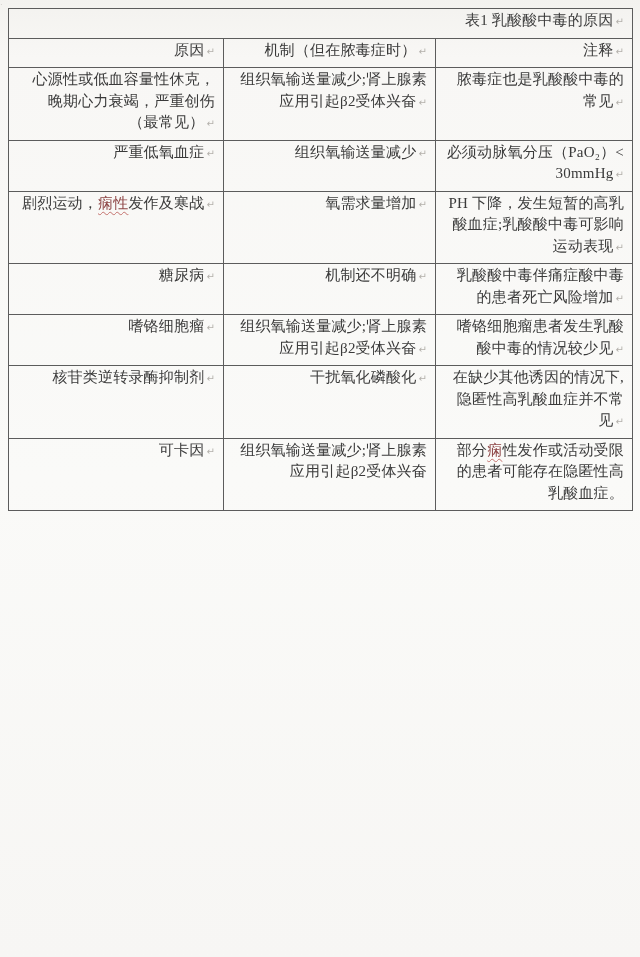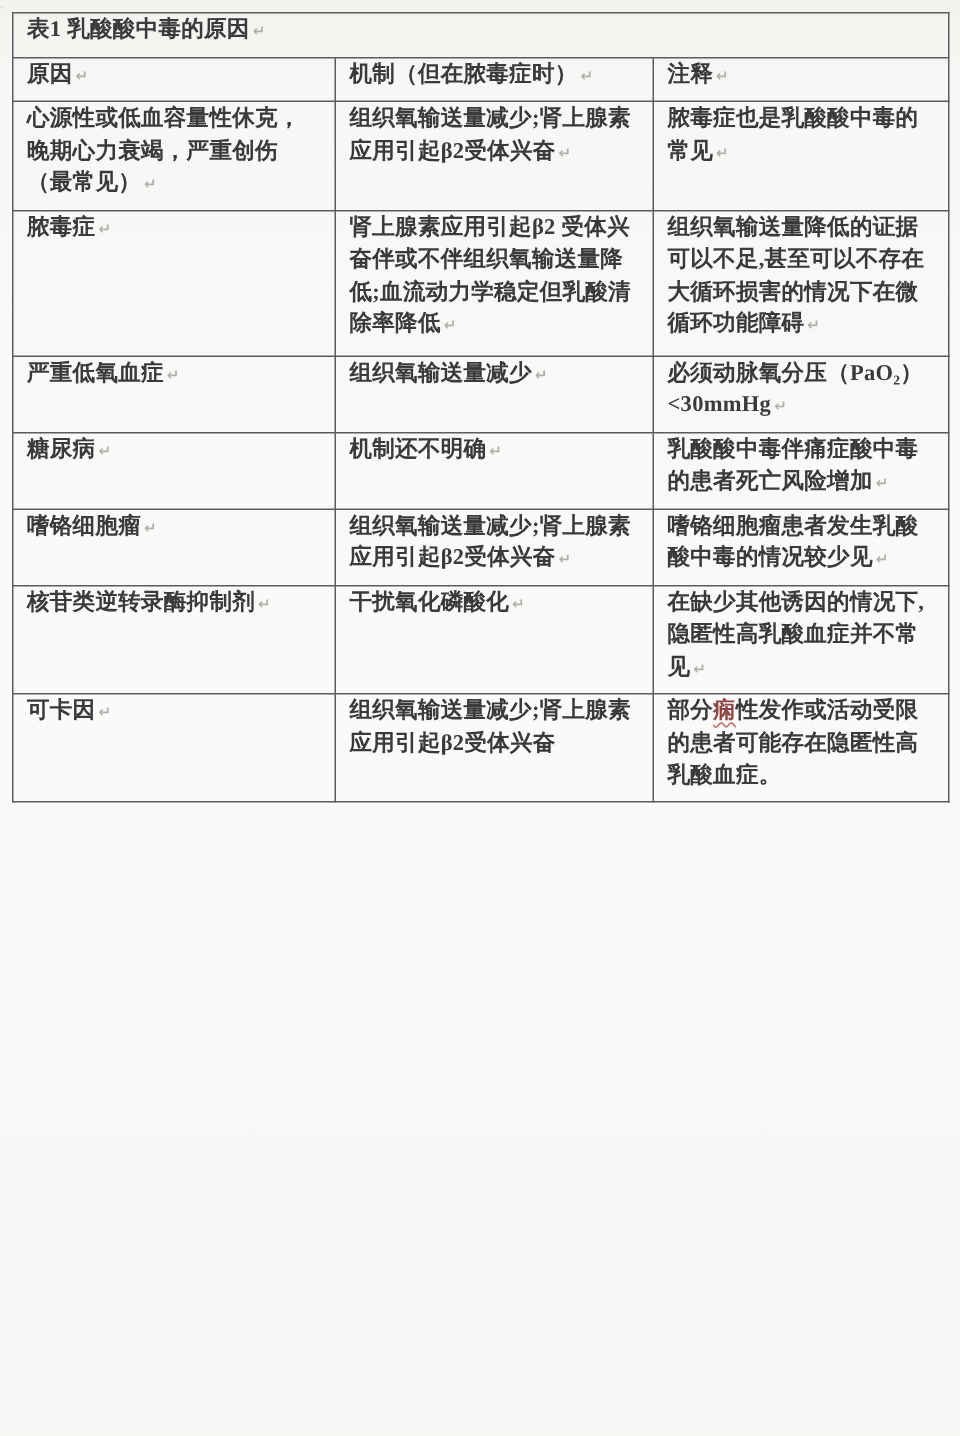--- a/index.html
+++ b/index.html
@@ -14,23 +14,23 @@
   }
   table.doc{
     position:absolute;left:8px;top:8px;width:624px;
     border-collapse:collapse;table-layout:fixed;
   }
   col.c1{width:215px}
   col.c2{width:212px}
   col.c3{width:197px}
   td,th{
     border:1px solid #5c5c5c;
-    vertical-align:top;text-align:left;
+    vertical-align:top;text-align:right;
     padding:1px 8px 5px 9px;
-    font-size:15px;line-height:21.5px;font-weight:bold;
+    font-size:15px;line-height:21.5px;font-weight:normal;
     color:#3a3a3a;
     letter-spacing:.2px;
     word-break:break-all;
   }
   tr.title-row td{border-bottom:1px solid #5c5c5c;}
   .hl{
     color:#8d4545;
     text-decoration:underline wavy #c4716d 1px;
     text-underline-offset:3px;
   }
@@ -70,38 +70,38 @@
           </td>
           <td>
             <div class="celltext" style="min-height:58px">组织氧输送量减少;肾上腺素应用引起β2受体兴奋<span class="pmark">↵</span></div>
           </td>
           <td>
             <div class="celltext" style="min-height:58px">脓毒症也是乳酸酸中毒的常见<span class="pmark">↵</span></div>
           </td>
         </tr>
         <tr>
           <td>
-            <div class="celltext" style="min-height:90px">脓毒症<span class="pmark">↵</span></div>
-          </td>
-          <td>
-            <div class="celltext" style="min-height:90px">肾上腺素应用引起β2 受体兴奋伴或不伴组织氧输送量降低;血流动力学稳定但乳酸清除率降低<span class="pmark">↵</span></div>
-          </td>
-          <td>
-            <div class="celltext" style="min-height:90px">组织氧输送量降低的证据可以不足,甚至可以不存在大循环损害的情况下在微循环功能障碍<span class="pmark">↵</span></div>
-          </td>
-        </tr>
-        <tr>
-          <td>
             <div class="celltext" style="min-height:38px">严重低氧血症<span class="pmark">↵</span></div>
           </td>
           <td>
             <div class="celltext" style="min-height:38px">组织氧输送量减少<span class="pmark">↵</span></div>
           </td>
           <td>
             <div class="celltext" style="min-height:38px">必须动脉氧分压（PaO₂）&lt;30mmHg<span class="pmark">↵</span></div>
+          </td>
+        </tr>
+        <tr>
+          <td>
+            <div class="celltext" style="min-height:53px">剧烈运动，<span class="hl">痫性</span>发作及寒战<span class="pmark">↵</span></div>
+          </td>
+          <td>
+            <div class="celltext" style="min-height:53px">氧需求量增加<span class="pmark">↵</span></div>
+          </td>
+          <td>
+            <div class="celltext" style="min-height:53px">PH 下降，发生短暂的高乳酸血症;乳酸酸中毒可影响运动表现<span class="pmark">↵</span></div>
           </td>
         </tr>
         <tr>
           <td>
             <div class="celltext" style="min-height:38px">糖尿病<span class="pmark">↵</span></div>
           </td>
           <td>
             <div class="celltext" style="min-height:38px">机制还不明确<span class="pmark">↵</span></div>
           </td>
           <td>

